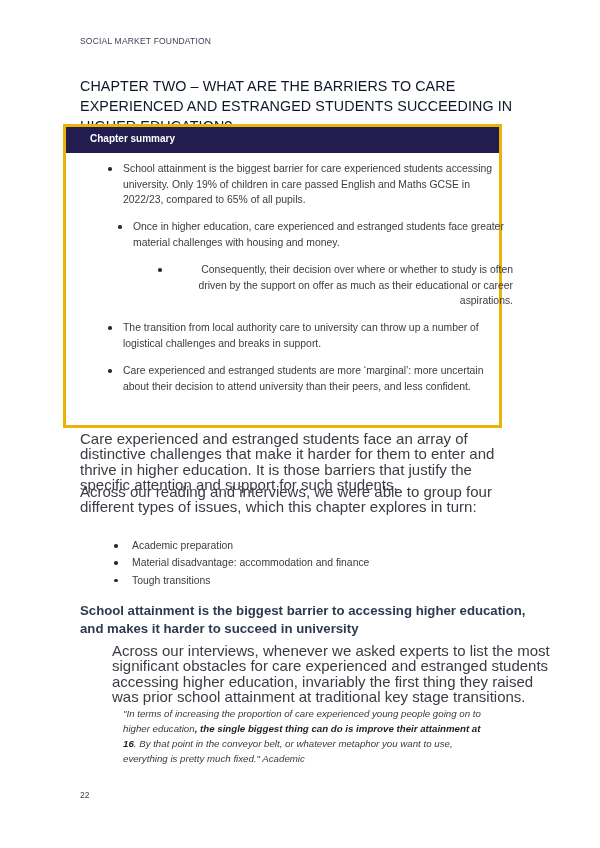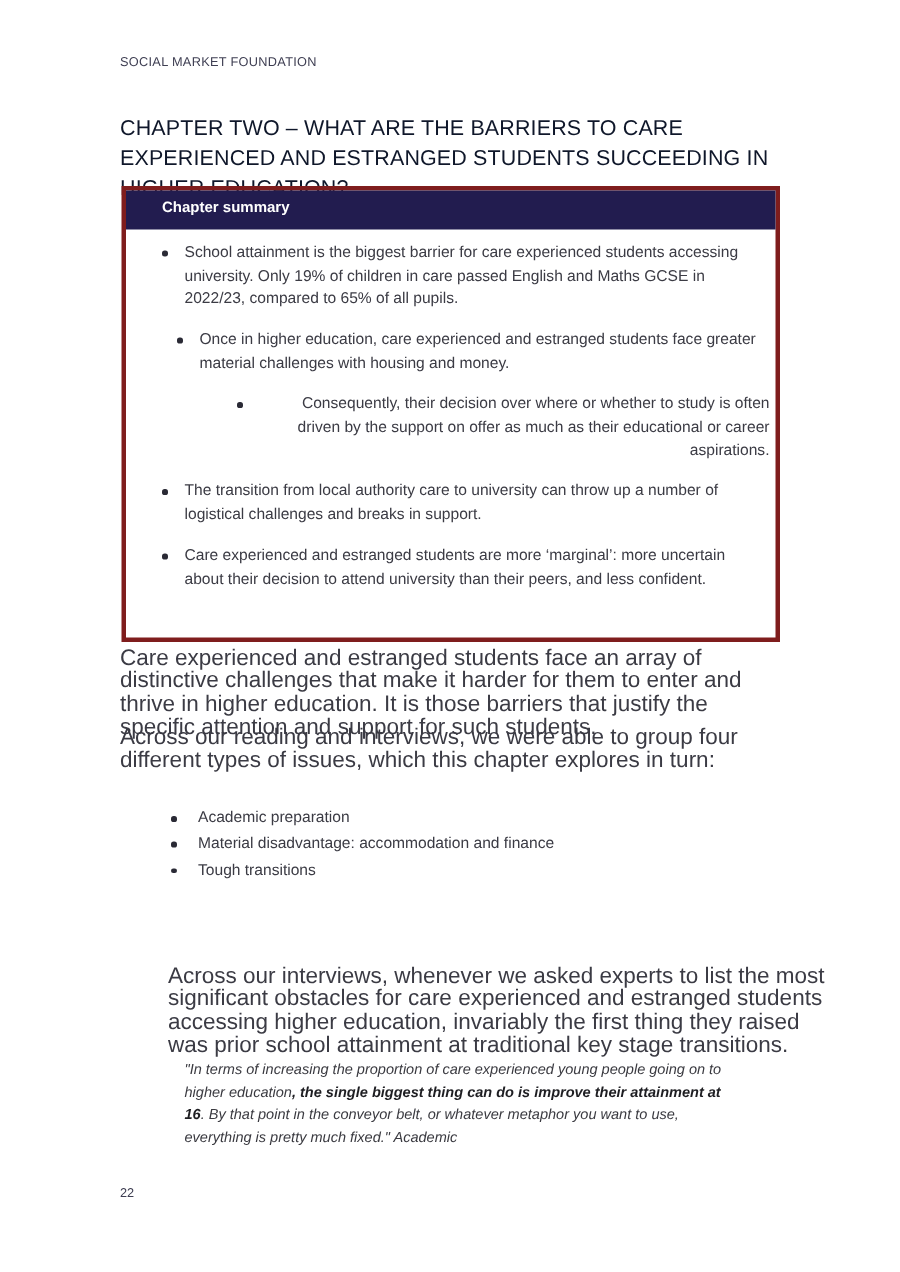--- a/index.html
+++ b/index.html
@@ -1,21 +1,21 @@
 <!DOCTYPE html>
 <html><head>
 <meta charset="utf-8">
 <style>
   html, body { margin: 0; padding: 0; background: #ffffff; }
   body { width: 600px; height: 848px; position: relative; overflow: hidden;
          font-family: "Liberation Sans", sans-serif; color: #3b3b44; }
   .page { position: absolute; left: 0; top: 0; width: 588px; height: 848px; }
   .running-header { position: absolute; left: 80px; top: 36px; font-size: 8.5px; letter-spacing: 0.2px; color: #3e3e52; }
   .chapter-title { position: absolute; left: 80px; top: 76px; width: 450px; font-size: 14.3px; line-height: 20px; color: #0f172a; letter-spacing: 0.1px; margin: 0; font-weight: normal; }
-  .summary-box { position: absolute; left: 81px; top: 124px; width: 433px; height: 298px; border: 3px solid #7f1d1d; box-sizing: content-box; }
+  .summary-box { position: absolute; left: 63px; top: 124px; width: 433px; height: 298px; border: 3px solid #eab308; box-sizing: content-box; }
   .summary-head { background: #221c4f; color: #ffffff; font-weight: bold; font-size: 10px; height: 26px; line-height: 24px; padding-left: 24px; }
   .sl-item { position: absolute; font-size: 10.4px; line-height: 15.5px; color: #3b3b44; }
   .bullet { position: absolute; width: 3.5px; height: 3.5px; border-radius: 50%; background: #2a2a35; }
   .body-p { position: absolute; left: 80px; width: 445px; font-size: 15px; line-height: 15.3px; color: #3b3b44; margin: 0; }
   .issues { position: absolute; left: 84px; top: 525px; margin: 12px; padding: 0; list-style: none; }
   .issue { position: relative; padding-left: 36px; font-size: 10.4px; line-height: 17.3px; color: #3b3b44; }
   .issue .bullet { left: 18px; top: 7px; }
   .section-heading { position: absolute; left: 80px; top: 602px; width: 450px; font-size: 13.2px; line-height: 17.5px; font-weight: bold; color: #2e3a52; margin: 0; }
   .quote { position: absolute; left: 123px; top: 706px; width: 360px; font-size: 9.7px; line-height: 15px; font-style: italic; color: #3a3a40; margin: 0; }
   .quote b { font-weight: bold; color: #1e1e22; }
@@ -59,19 +59,20 @@
 
   <p class="body-p" style="top:431px;">Care experienced and estranged students face an array of distinctive challenges that make it harder for them to enter and thrive in higher education. It is those barriers that justify the specific attention and support for such students.</p>
   <p class="body-p" style="top:484px;">Across our reading and interviews, we were able to group four different types of issues, which this chapter explores in turn:</p>
 
   <ul class="issues">
     <li class="issue"><span class="bullet"></span><span>Academic preparation</span></li>
     <li class="issue"><span class="bullet"></span><span>Material disadvantage: accommodation and finance</span></li>
     <li class="issue"><span class="bullet"></span><span>Tough transitions</span></li>
   </ul>
 
+  <h2 class="section-heading">School attainment is the biggest barrier to accessing higher education, and makes it harder to succeed in university</h2>
 
   <p class="body-p" style="top:643px; width:450px;margin-left:32px;">Across our interviews, whenever we asked experts to list the most significant obstacles for care experienced and estranged students accessing higher education, invariably the first thing they raised was prior school attainment at traditional key stage transitions.</p>
 
   <p class="quote"><span>"In terms of increasing the proportion of care experienced young people going on to higher education</span><b>, the single biggest thing can do is improve their attainment at 16</b><span>. By that point in the conveyor belt, or whatever metaphor you want to use, everything is pretty much fixed." Academic</span></p>
 
   <div class="page-number">22</div>
 </div>
 
 </body></html>

